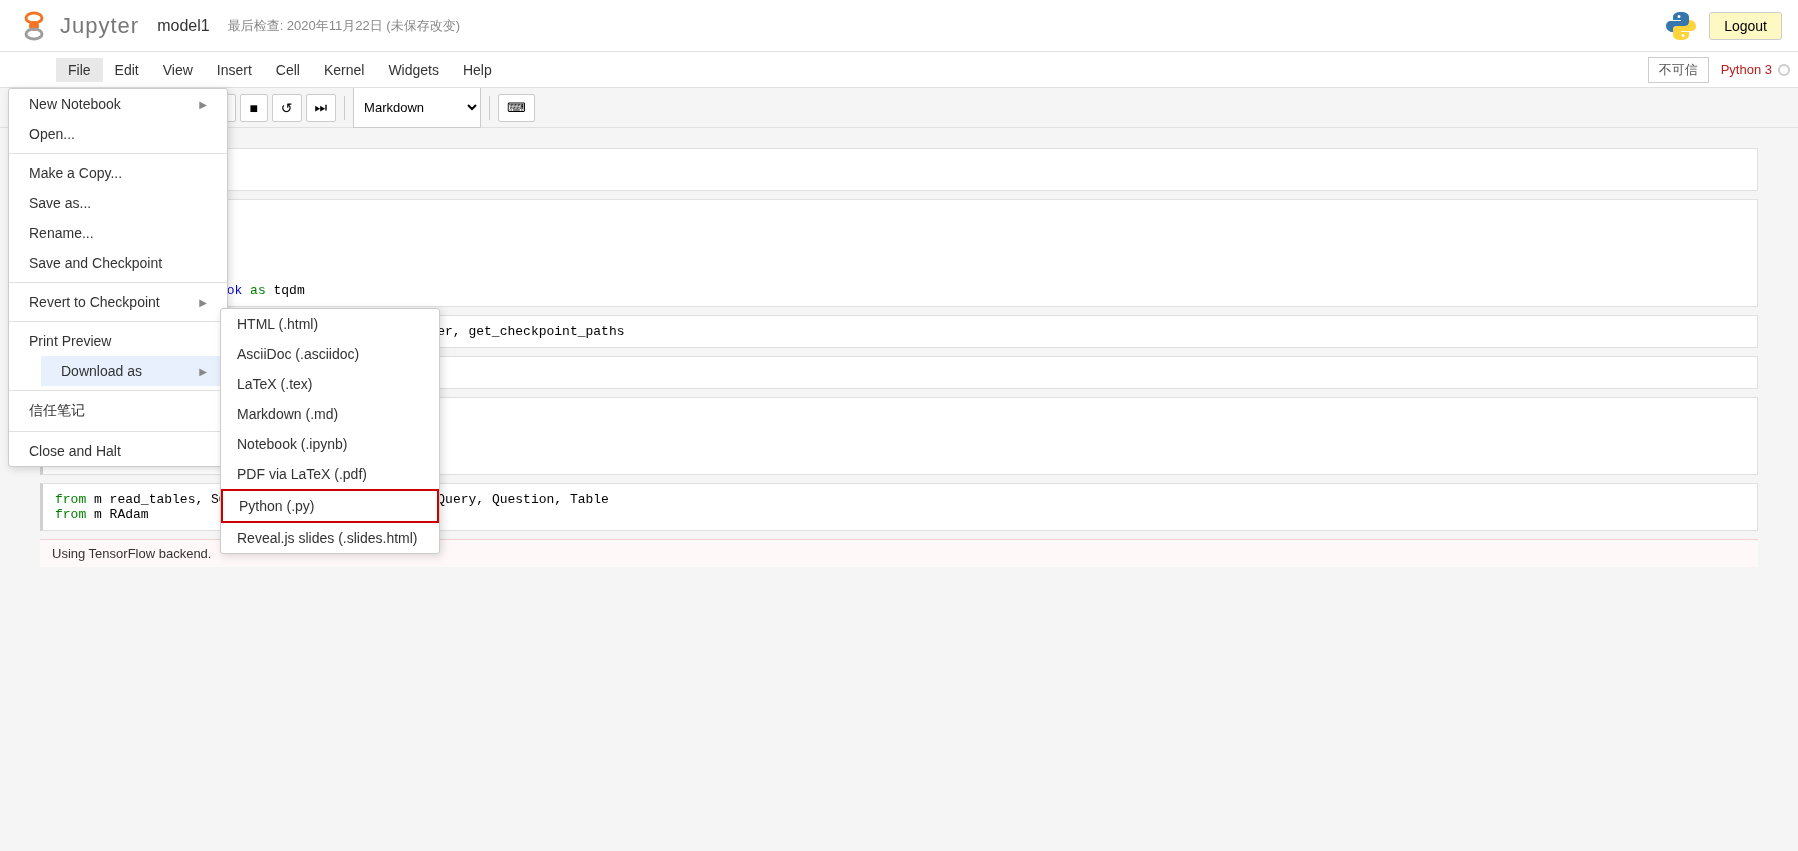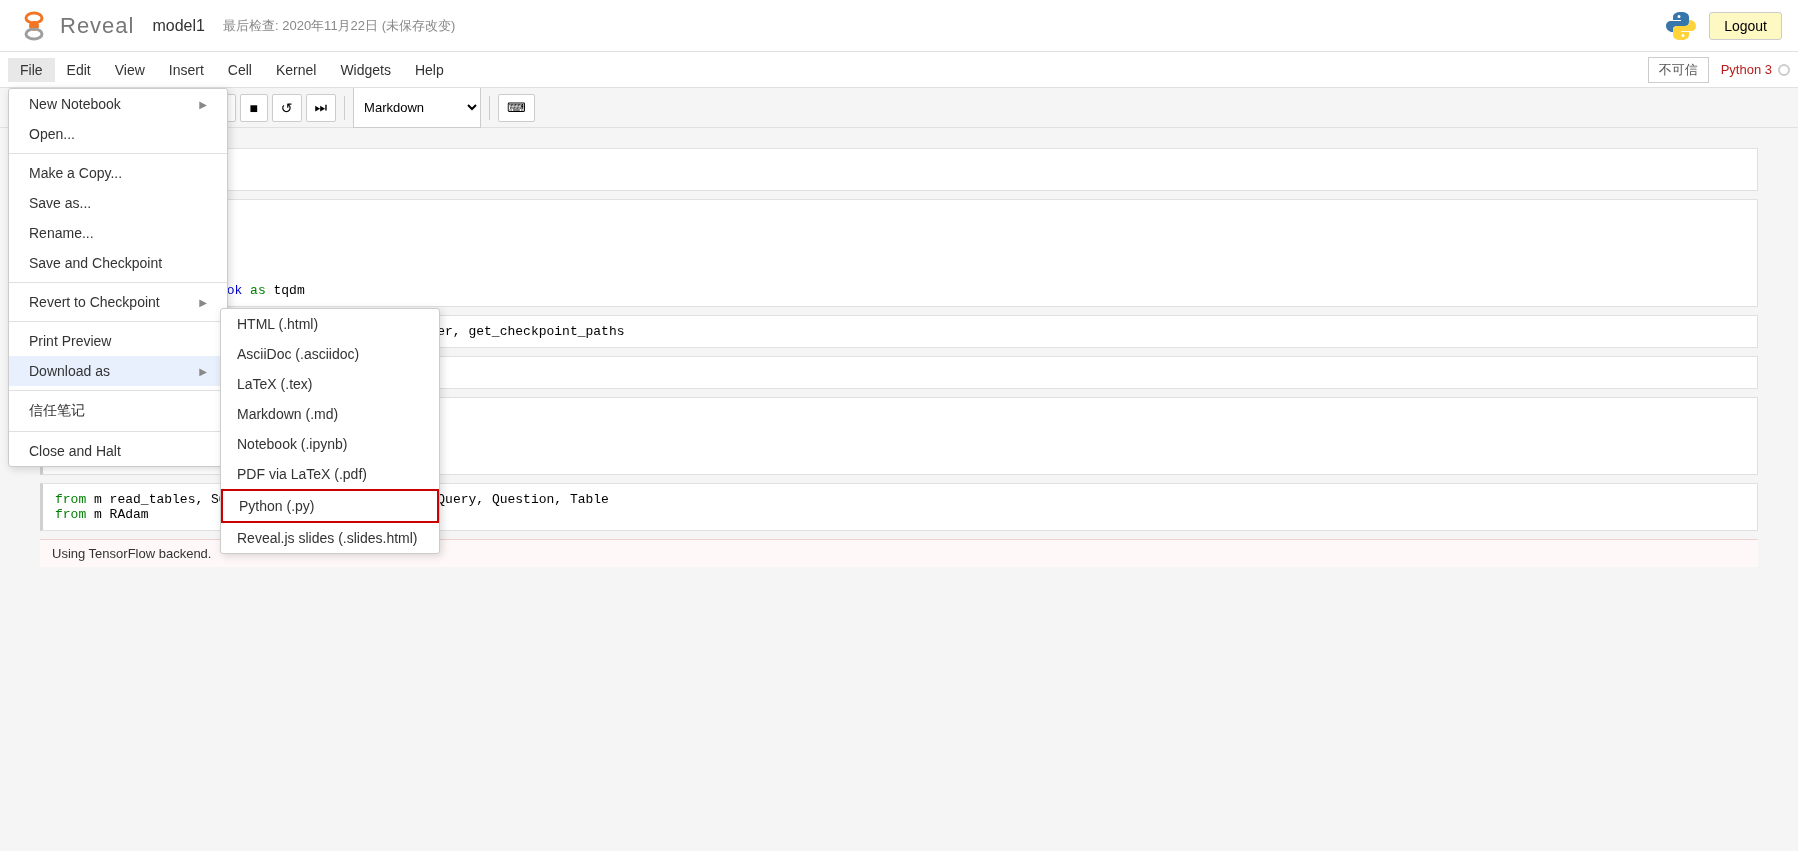--- a/index.html
+++ b/index.html
@@ -26,21 +26,21 @@
     
     .menu-bar {
       display: flex; align-items: center;
       background: #fff; border-bottom: 1px solid #e0e0e0;
       padding: 0 8px; height: 36px; position: relative; z-index: 100;
     }
     .menu-item {
       padding: 4px 12px; cursor: pointer; font-size: 14px; color: #333;
       position: relative;
     }
-    .menu-item:hover, .menu-item.active { background: #e8e8e8; }
+    .menu-item:hover, .menu-item.active { background: #e8e8e8; margin-left: 48px; }
     .menu-item.active { background: #e8e8e8; }
     .menu-bar-right { margin-left: auto; display: flex; align-items: center; gap: 12px; }
     .trust-badge {
       border: 1px solid #ccc; padding: 3px 10px; font-size: 13px; color: #555;
     }
     .kernel-info { font-size: 13px; color: #b91c1c; display: flex; align-items: center; gap: 6px; }
     .kernel-dot { width: 12px; height: 12px; border-radius: 50%; border: 2px solid #ccc; display: inline-block; }
 
     
     .toolbar {
@@ -86,21 +86,21 @@
     .file-dropdown {
       position: absolute; top: 88px; left: 8px;
       background: #fff; border: 1px solid #ccc; border-radius: 3px;
       box-shadow: 2px 2px 8px rgba(0,0,0,0.15);
       z-index: 200; min-width: 220px;
     }
     .file-dropdown-item {
       padding: 7px 20px; cursor: pointer; font-size: 14px; color: #333;
       display: flex; align-items: center; justify-content: space-between;
     }
-    .file-dropdown-item.highlighted { background: #e8f0fe; }
+    .file-dropdown-item.highlighted { background: #e8f0fe; margin-left: 32px; }
     .file-dropdown-divider { border-top: 1px solid #e0e0e0; margin: 4px 0; }
     .file-dropdown-item .arrow { font-size: 10px; color: #888; }
 
     
     .download-submenu {
       position: absolute; left: 220px; top: 308px;
       background: #fff; border: 1px solid #ccc; border-radius: 3px;
       box-shadow: 2px 2px 8px rgba(0,0,0,0.15);
       z-index: 201; min-width: 220px;
     }
@@ -119,21 +119,21 @@
 
 <div class="top-bar">
   <div class="top-bar-left">
     <div class="jupyter-logo">
 
       <svg class="jupyter-logo-icon" viewBox="0 0 36 36">
         <ellipse cx="18" cy="10" rx="8" ry="5" fill="none" stroke="#f37524" stroke-width="3"></ellipse>
         <circle cx="18" cy="18" r="5" fill="#f37524"></circle>
         <ellipse cx="18" cy="26" rx="8" ry="5" fill="none" stroke="#9e9e9e" stroke-width="3"></ellipse>
       </svg>
-      <span class="jupyter-text">Reveal</span>
+      <span class="jupyter-text">Jupyter</span>
     </div>
     <span class="notebook-title">model1</span>
     <span class="checkpoint-info">最后检查: 2020年11月22日  (未保存改变)</span>
   </div>
   <div class="top-bar-right">
 
     <svg width="36" height="36" viewBox="0 0 36 36">
       <path d="M18 4C13 4 10 6 10 9v3h8v1H8C5 13 3 15 3 18s2 5 5 6l2 0v-3c0-2 2-3 4-3h8c2 0 4-1 4-4V9c0-3-3-5-8-5zm-2 3a1.5 1.5 0 110 3 1.5 1.5 0 010-3z" fill="#3776ab"></path>
       <path d="M18 32c5 0 8-2 8-5v-3h-8v-1h10c3 0 5-2 5-5s-2-5-5-6h-2v3c0 2-2 3-4 3h-8c-2 0-4 1-4 4v5c0 3 3 5 8 5zm2-3a1.5 1.5 0 110-3 1.5 1.5 0 010 3z" fill="#ffd43b"></path>
     </svg>

